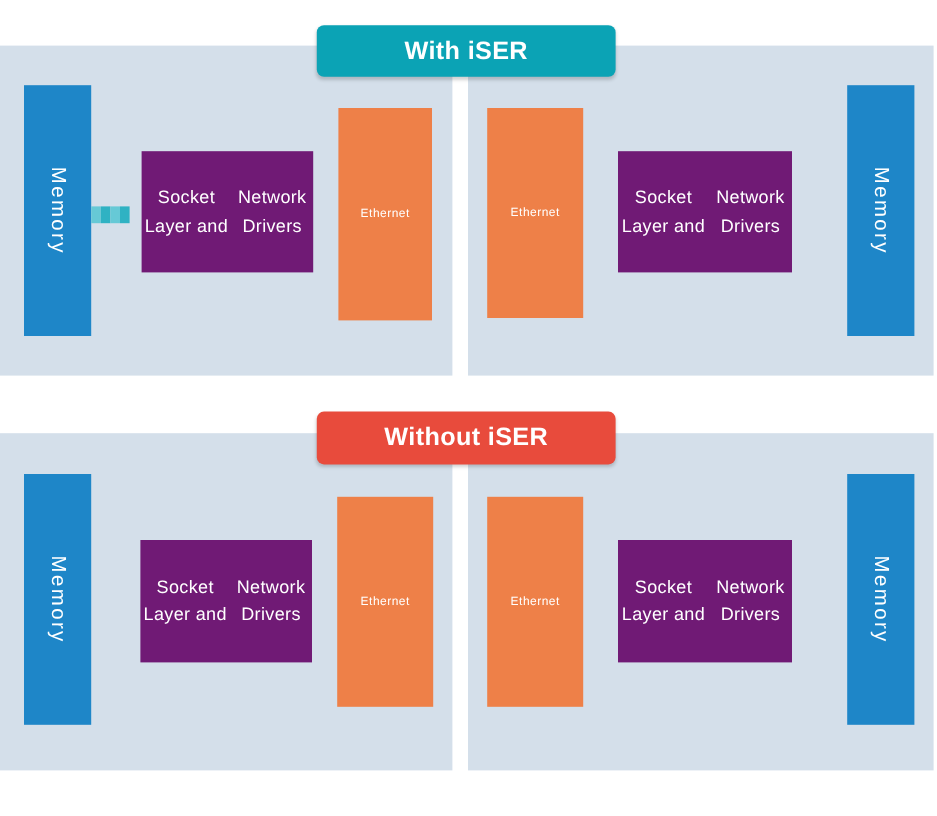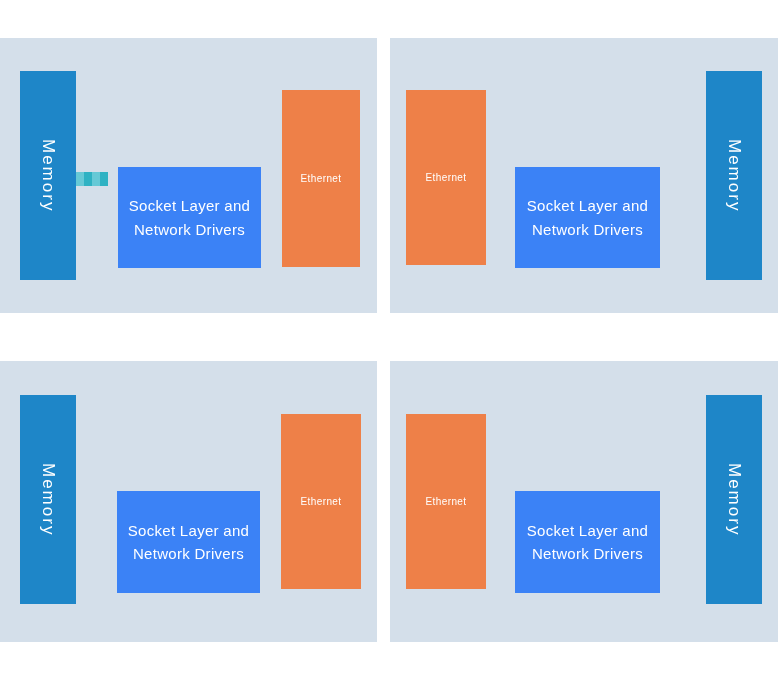--- a/index.html
+++ b/index.html
@@ -25,22 +25,22 @@
   #p-br { left: 390px; top: 361px; width: 388px; height: 281px; }
 
   .block {
     position: absolute;
     display: flex;
     align-items: center;
     justify-content: center;
     color: #ffffff;
   }
   .memory   { background: #1e86c8; }
-  .socket   { background: #3b82f6; flex-direction: column; text-align: center;
-              font-size: 15px; line-height: 1.55; letter-spacing: 0.3px; margin-top: 41px; }
+  .socket   { background: #701a75; text-align: center;
+              font-size: 15px; line-height: 1.55; letter-spacing: 0.3px; }
   .ethernet { background: #ee8048; font-size: 10px; letter-spacing: 0.4px; }
 
   .memory .vtext {
     writing-mode: vertical-rl;
     font-size: 17px;
     letter-spacing: 2px;
   }
 
   
   #p-tl .memory   { left: 20px;  top: 33px; width: 56px;  height: 209px; }
@@ -90,20 +90,23 @@
     box-shadow: 0 2px 3px rgba(0,0,0,0.18);
   }
   #h-with    { left: 264px; top: 21px;  width: 249px; height: 43px; background: #0ba3b5; }
   #h-without { left: 264px; top: 343px; width: 249px; height: 44px; background: #e84b3c; }
 </style>
 </head>
 <body>
 
 <div class="canvas">
 
+  <div class="header" id="h-with">
+    <span>With iSER</span>
+  </div>
 
   <div class="panel" id="p-tl">
     <div class="block memory">
       <span class="vtext">Memory</span>
     </div>
     <div class="connector">
       <i class="l"></i>
         <i class="d"></i>
         <i class="l"></i>
         <i class="d"></i>
@@ -123,20 +126,23 @@
     </div>
     <div class="block socket">
       <span>Socket Layer and</span>
       <span>Network Drivers</span>
     </div>
     <div class="block memory">
       <span class="vtext">Memory</span>
     </div>
   </div>
 
+  <div class="header" id="h-without">
+    <span>Without iSER</span>
+  </div>
 
   <div class="panel" id="p-bl">
     <div class="block memory">
       <span class="vtext">Memory</span>
     </div>
     <div class="block socket">
       <span>Socket Layer and</span>
       <span>Network Drivers</span>
     </div>
     <div class="block ethernet">

